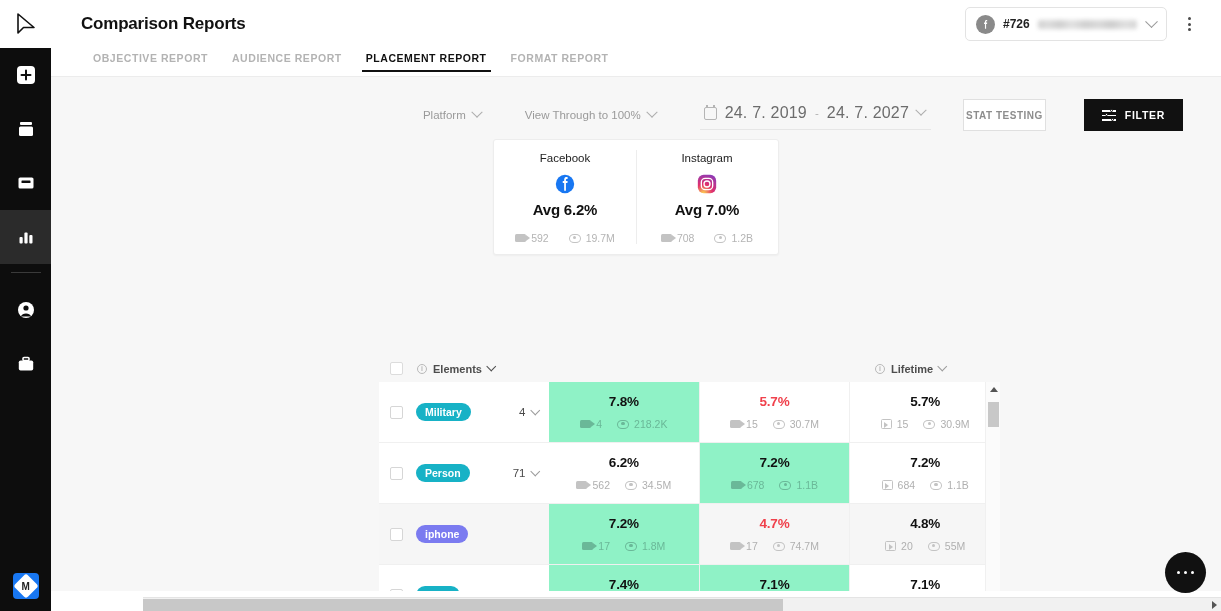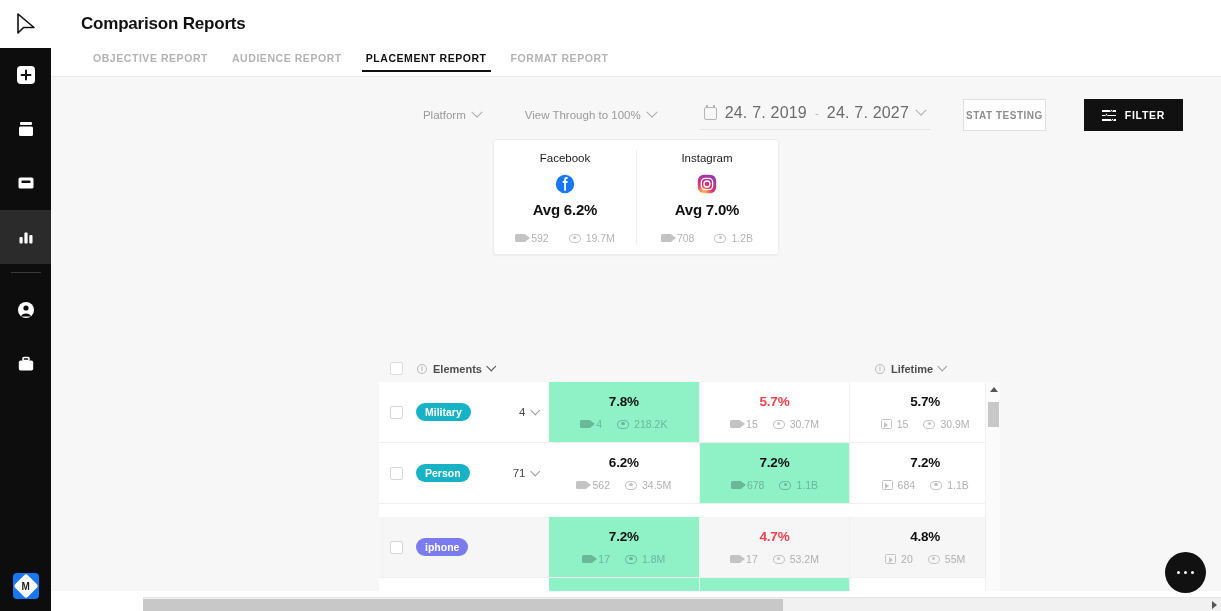--- a/index.html
+++ b/index.html
@@ -209,21 +209,21 @@
   .th-chev { width: 6.5px; height: 6.5px; border-right: 1.5px solid #4d4d4d; border-bottom: 1.5px solid #4d4d4d; transform: rotate(45deg) translate(-1.5px,-1.5px); }
   .th-lifetime { position: absolute; left: 496px; display: flex; align-items: center; gap: 6px; font-size: 11px; font-weight: bold; color: #4d4d4d; cursor: pointer; }
   .th-lifetime .th-chev { border-color: #9b9b9b; }
 
   .tbody { position: relative; height: 307px; overflow: hidden; }
   .trow {
     height: 61px; display: flex; align-items: stretch;
     border-bottom: 1px solid #f0f0f0;
     position: relative;
   }
-  .trow.alt { background: #f6f6f6; margin-top: 13px; }
+  .trow.alt { background: #f6f6f6; }
   .cell-el {
     width: 170px; flex: 0 0 170px;
     display: flex; align-items: center; padding-left: 11px; gap: 13px;
   }
   .row-check {
     width: 13px; height: 13px; border: 1.3px solid #d6d6d6; border-radius: 2px; background: #fff;
     flex: 0 0 13px; cursor: pointer;
   }
   .tag {
     font-size: 10.5px; font-weight: bold; color: #fff;
@@ -362,20 +362,37 @@
       <div class="inner">
         <span>M</span>
       </div>
     </div>
   </nav>
 
   <div class="main">
 
     <header class="topbar">
       <div class="page-title">Comparison Reports</div>
+      <div class="topbar-right">
+        <div class="acct-select">
+          <span class="fb-dot">
+            <svg width="13" height="13" viewBox="0 0 24 24">
+                <path d="M15.1 8.3h-2V6.9c0-.6.4-.8.7-.8h1.3V3.6h-2C12 3.6 11 5.1 11 6.8v1.5H9.3v2.6H11V20h2.1v-9.1h1.8l.2-2.6z" fill="#fff"></path>
+              </svg>
+          </span>
+          <span class="acct-id">#726</span>
+          <span class="acct-blur"></span>
+          <span class="chev"></span>
+        </div>
+        <div class="kebab">
+          <i></i>
+          <i></i>
+          <i></i>
+        </div>
+      </div>
     </header>
 
     <nav class="tabbar">
       <div class="tab">OBJECTIVE REPORT</div>
       <div class="tab">AUDIENCE REPORT</div>
       <div class="tab active">PLACEMENT REPORT</div>
       <div class="tab">FORMAT REPORT</div>
     </nav>
 
     <div class="content">
@@ -601,21 +618,21 @@
               <div class="col-div"></div>
               <div class="cell-metric">
                 <div class="m-pct neg">4.7%</div>
                 <div class="m-sub">
                   <span class="mini">
                     <span class="vid-ico"></span>
                     <span>17</span>
                   </span>
                   <span class="mini">
                     <span class="eye-ico"></span>
-                    <span>53.2M</span>
+                    <span>74.7M</span>
                   </span>
                 </div>
               </div>
               <div class="col-div"></div>
               <div class="cell-metric">
                 <div class="m-pct">4.8%</div>
                 <div class="m-sub">
                   <span class="mini">
                     <span class="grp-ico"></span>
                     <span>20</span>

